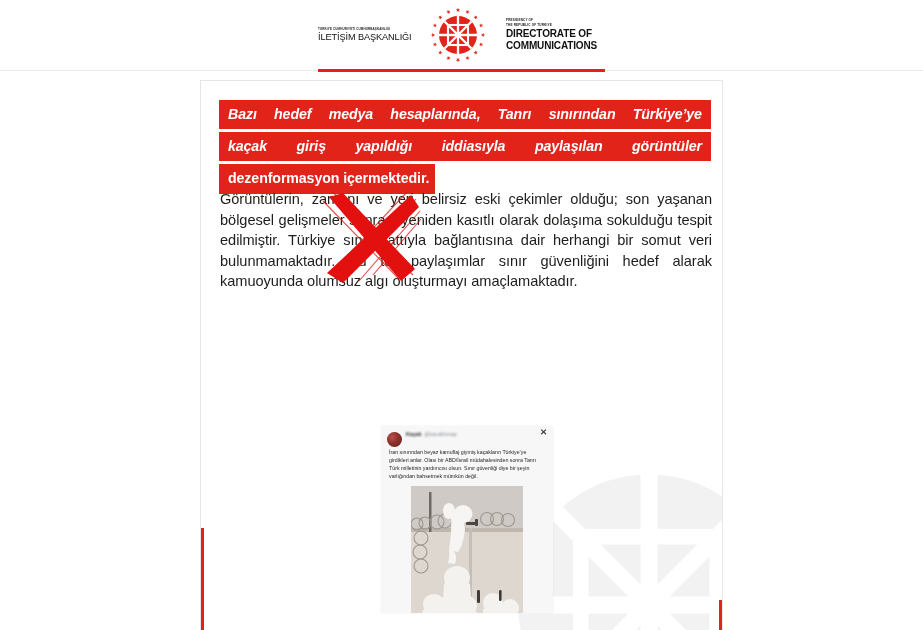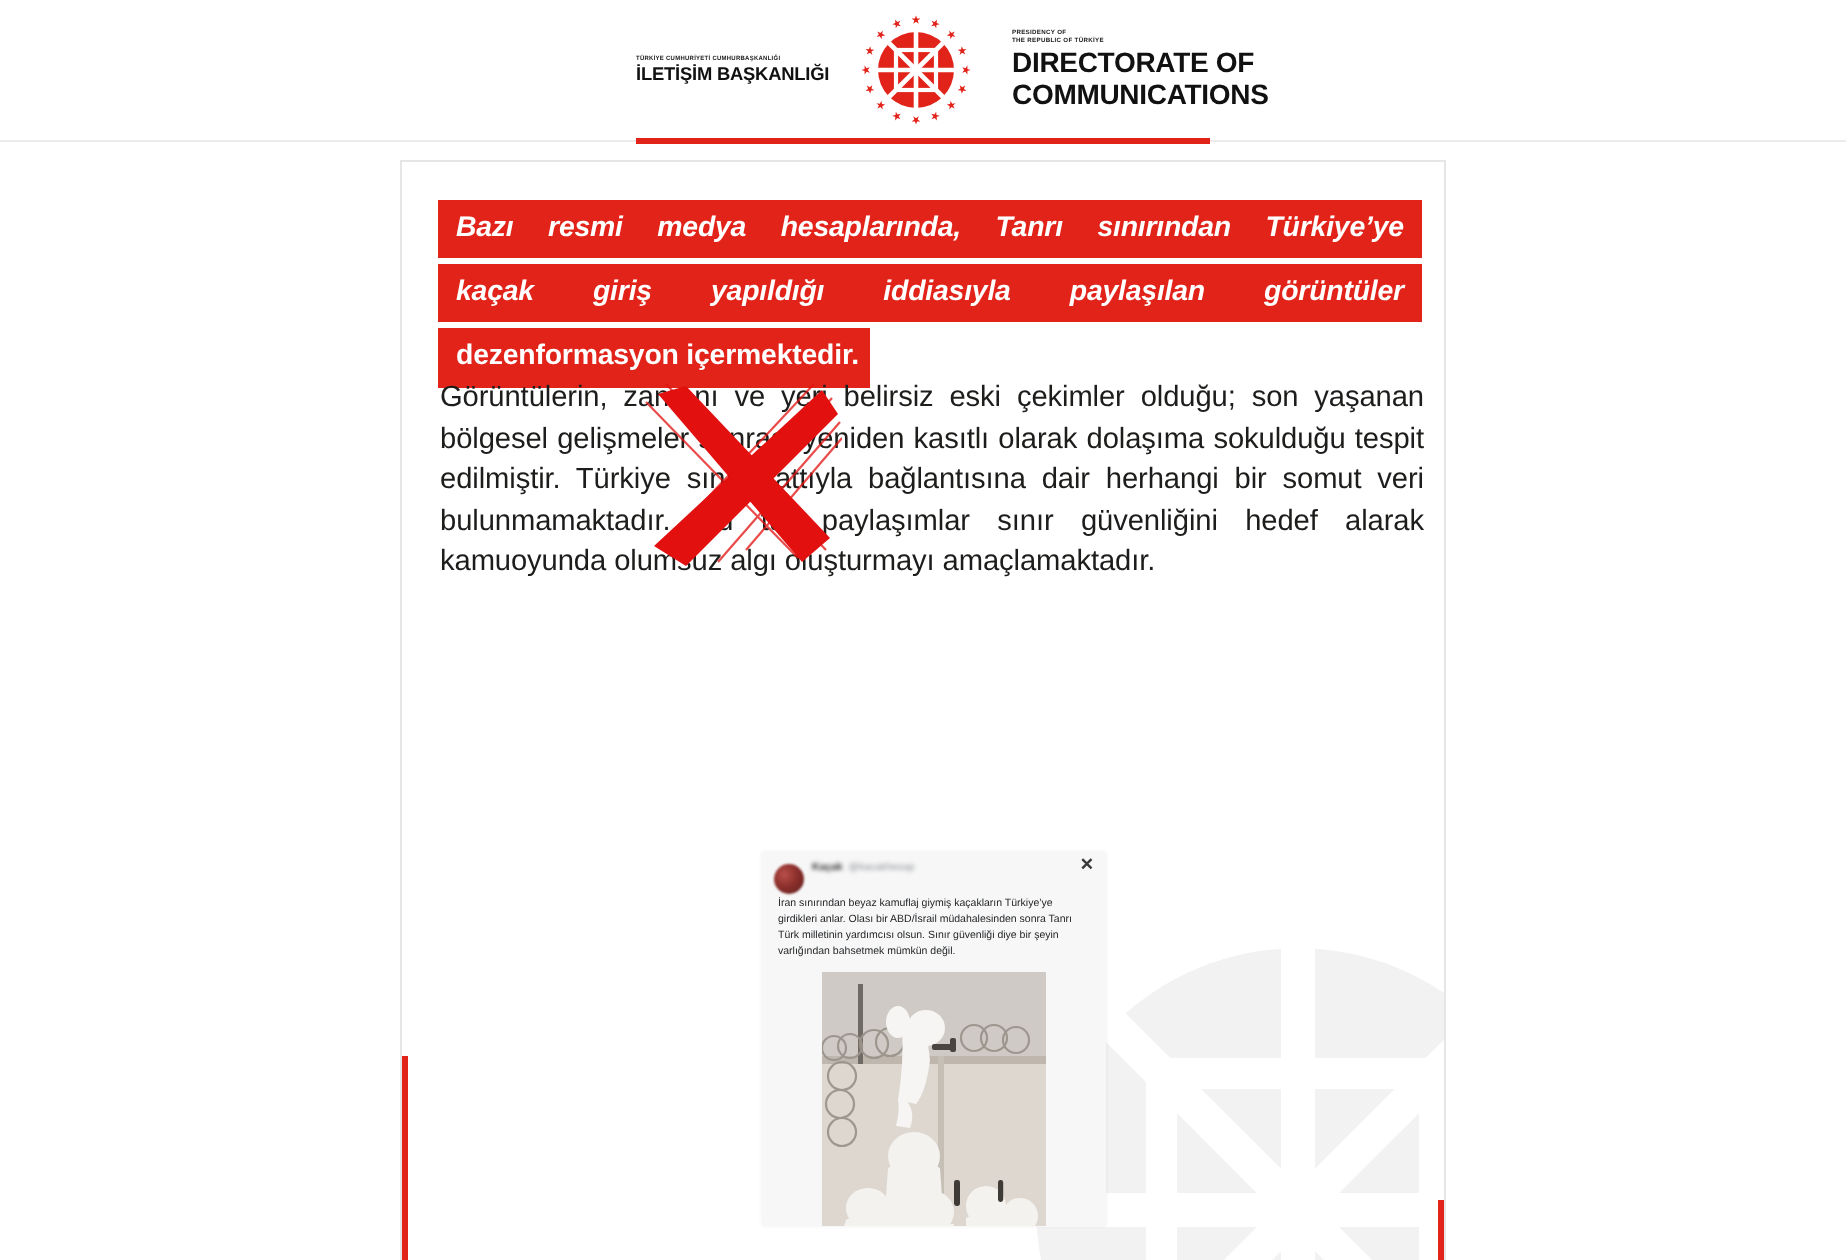--- a/index.html
+++ b/index.html
@@ -41,42 +41,42 @@
     letter-spacing: 0.15px;
     color: #1a1a1a;
     font-weight: bold;
     line-height: 1.35;
     white-space: nowrap;
     transform: scaleX(0.96);
     transform-origin: left center;
   }
   .logo-main {
     font-size: 9.2px;
-    font-weight: bold;
+    font-weight: normal;
     color: #111111;
     letter-spacing: -0.1px;
     line-height: 1.15;
     white-space: nowrap;
     margin-top: 1px;
   }
   .logo-text-right {
     text-align: left;
     width: 100px;
     padding-left: 4px;
   }
   .logo-sup-r {
     font-size: 3.1px;
     letter-spacing: 0.15px;
     color: #1a1a1a;
     font-weight: bold;
     line-height: 1.4;
     white-space: nowrap;
   }
   .logo-main-r {
-    font-size: 14px;
+    font-size: 10px;
     font-weight: bold;
     color: #111111;
     letter-spacing: -0.15px;
     line-height: 1.12;
     white-space: nowrap;
     margin-top: 1px;
   }
   .emblem-wrap {
     width: 58px;
     height: 56px;
@@ -384,21 +384,21 @@
       </g>
     </svg>
   </div>
 
   <div class="side-bar-left"></div>
   <div class="side-bar-right"></div>
 
   <div class="headline">
     <div class="hl-line justified">
       <span>Bazı</span>
-      <span>resmi</span>
+      <span>hedef</span>
       <span>medya</span>
       <span>hesaplarında,</span>
       <span>Tanrı</span>
       <span>sınırından</span>
       <span>Türkiye’ye</span>
     </div>
     <div class="hl-line justified">
       <span>kaçak</span>
       <span>giriş</span>
       <span>yapıldığı</span>

